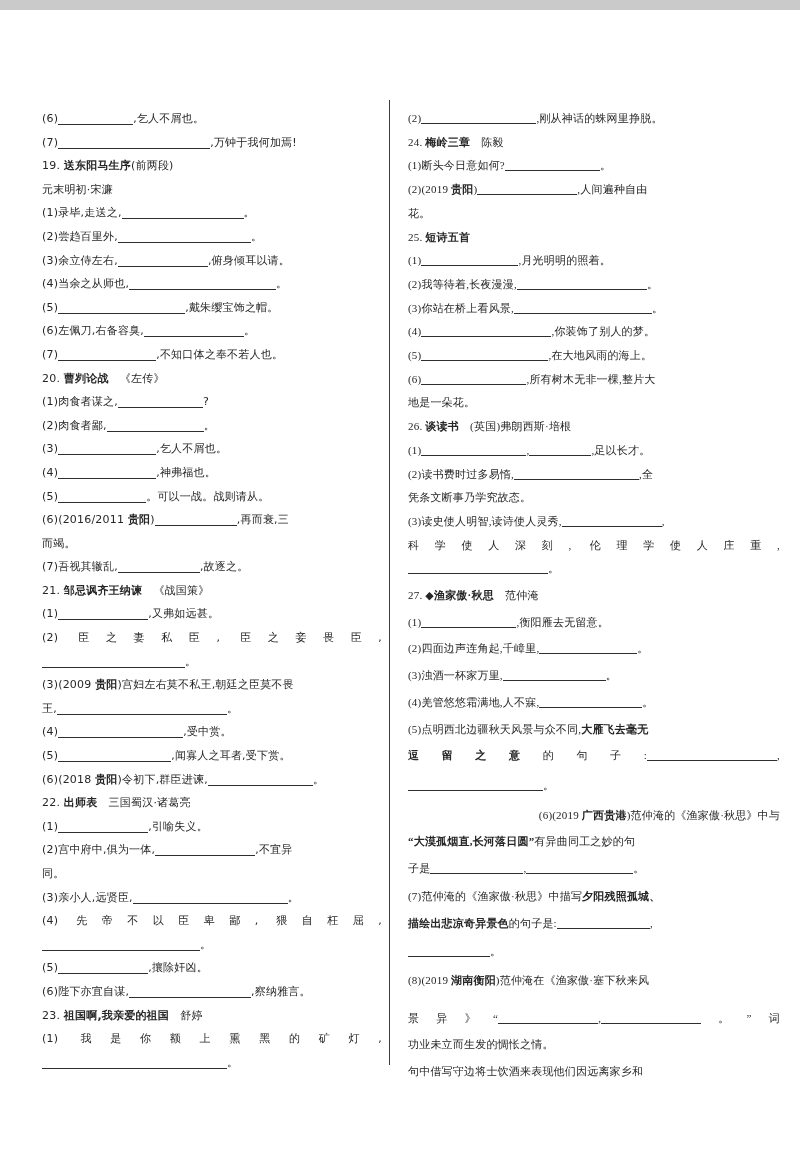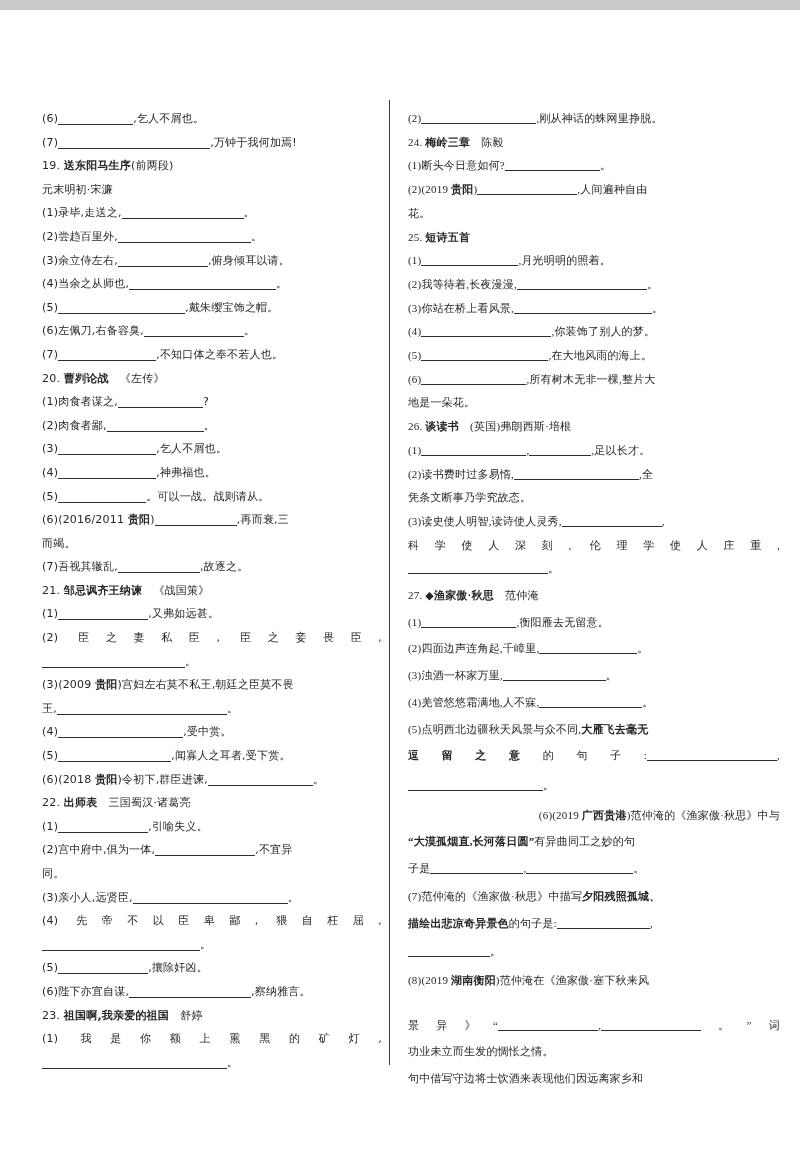--- a/index.html
+++ b/index.html
@@ -99,17 +99,17 @@
       <div class="line" style="margin-top: 3px;"><span>(5)点明西北边疆秋天风景与众不同,</span><span class="b">大雁飞去毫无</span></div>
       <div class="line j" style="margin-top: 3px;"><span class="b">逗留之意</span><span>的句子:</span><span class="bl" style="width: 130px;"></span><span>,</span></div>
       <div class="line" style="margin-top: 6px;"><span class="bl" style="width: 135px;"></span><span>。</span></div>
       <div class="line" style="margin-top: 6px; text-align: right;"><span>(6)(2019 </span><span class="b">广西贵港</span><span>)范仲淹的《渔家傲·秋思》中与</span></div>
       <div class="line" style="margin-top: 3px;"><span class="b">“大漠孤烟直,长河落日圆”</span><span>有异曲同工之妙的句</span></div>
       <div class="line" style="margin-top: 3px;"><span>子是</span><span class="bl" style="width: 93px;"></span><span>,</span><span class="bl" style="width: 107px;"></span><span>。</span></div>
       <div class="line" style="margin-top: 4px;"><span>(7)范仲淹的《渔家傲·秋思》中描写</span><span class="b">夕阳残照孤城、</span></div>
       <div class="line" style="margin-top: 3px;"><span class="b">描绘出悲凉奇异景色</span><span>的句子是:</span><span class="bl" style="width: 93px;"></span><span>,</span></div>
       <div class="line" style="margin-top: 5px;"><span class="bl" style="width: 82px;"></span><span>。</span></div>
       <div class="line" style="margin-top: 5px;"><span>(8)(2019 </span><span class="b">湖南衡阳</span><span>)范仲淹在《渔家傲·塞下秋来风</span></div>
-      <div class="line j" style="margin-top: 21px;"><span>景异》“</span><span class="bl" style="width: 100px;"></span><span>,</span><span class="bl" style="width: 100px;"></span><span>。”词</span></div>
+      <div class="line j" style="margin-top: 14px;"><span>景异》“</span><span class="bl" style="width: 100px;"></span><span>,</span><span class="bl" style="width: 100px;"></span><span>。”词</span></div>
       <div class="line" style="margin-top: 3px;"><span>功业未立而生发的惆怅之情。</span></div>
       <div class="line" style="margin-top: 3px;"><span>句中借写守边将士饮酒来表现他们因远离家乡和</span></div>
     </div>
 </div>
 
 </body></html>

